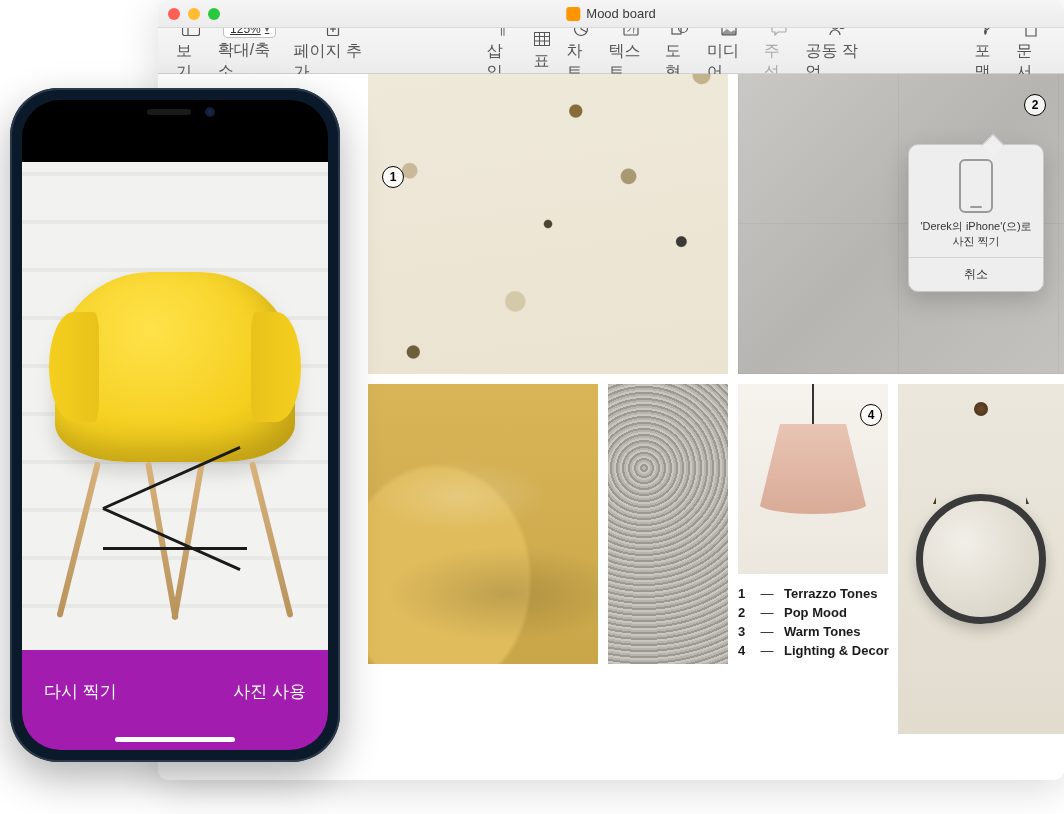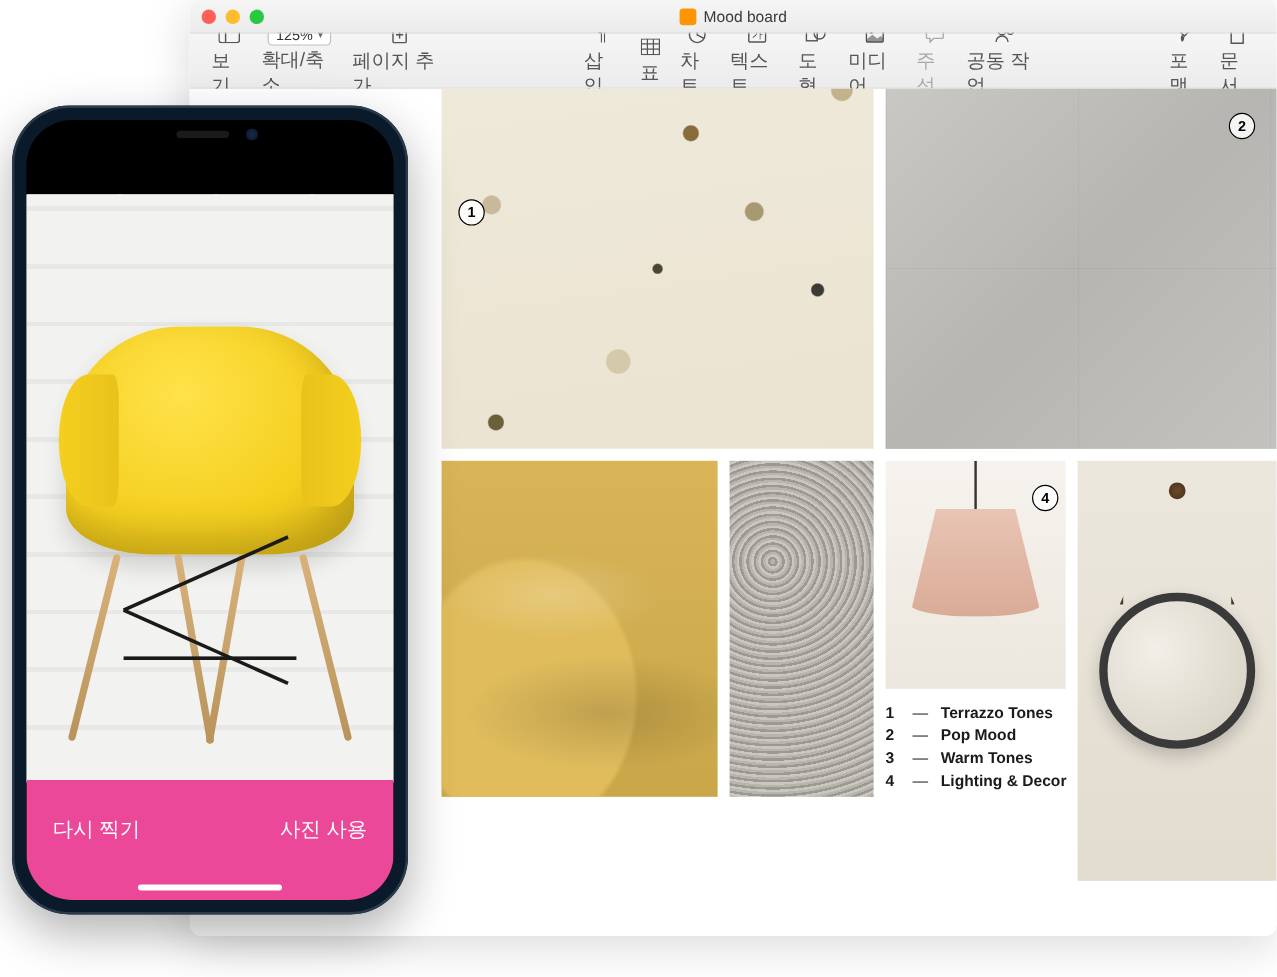--- a/index.html
+++ b/index.html
@@ -91,20 +91,21 @@
     .zoom-control {
       display: flex;
       align-items: center;
       border: 1px solid #c0c0c0;
       border-radius: 4px;
       padding: 1px 6px;
       font-size: 12px;
       background: #fff;
       gap: 4px;
       color: #333;
+      text-decoration: underline;
     }
     .zoom-control .arrow { font-size: 9px; color: #666; }
     .tb-zoom { flex-direction: column; align-items: center; }
     .tb-spacer { flex: 1; }
 
     
     .doc-area {
       position: relative;
       width: 100%;
       height: calc(100% - 74px);
@@ -431,21 +432,21 @@
       transform-origin: left center;
     }
     .wire.w1 { left: 18px; top: 55px; transform: rotate(24deg); }
     .wire.w2 { left: 18px; top: 55px; transform: rotate(-24deg); }
     .wire.w3 { left: 18px; top: 95px; width: 144px; }
 
     .iphone-bottombar {
       position: absolute;
       left: 0; right: 0; bottom: 0;
       height: 100px;
-      background: #ec4899;
+      background: #a21caf;
       display: flex;
       align-items: center;
       justify-content: space-between;
       padding: 0 22px 18px;
     }
     .iphone-btn {
       color: #fff;
       font-size: 17px;
       font-weight: 400;
     }
@@ -652,20 +653,31 @@
         </div>
         <div class="legend-row">
           <span class="num">4</span>
           <span class="dash">—</span>
           <span>Lighting &amp; Decor</span>
         </div>
       </div>
 
     </div>
 
+    <div class="popover">
+      <div class="popover-arrow"></div>
+      <span class="popover-icon"></span>
+      <div class="popover-text">
+        <div>'Derek의 iPhone'(으)로</div>
+        <div>사진 찍기</div>
+      </div>
+      <div class="popover-cancel">
+        <span>취소</span>
+      </div>
+    </div>
   </div>
 
 </div>
 
 <div class="iphone">
   <div class="iphone-screen">
     <div class="notch"></div>
 
     <div class="photo-preview">
       <div class="brick-wall"></div>

